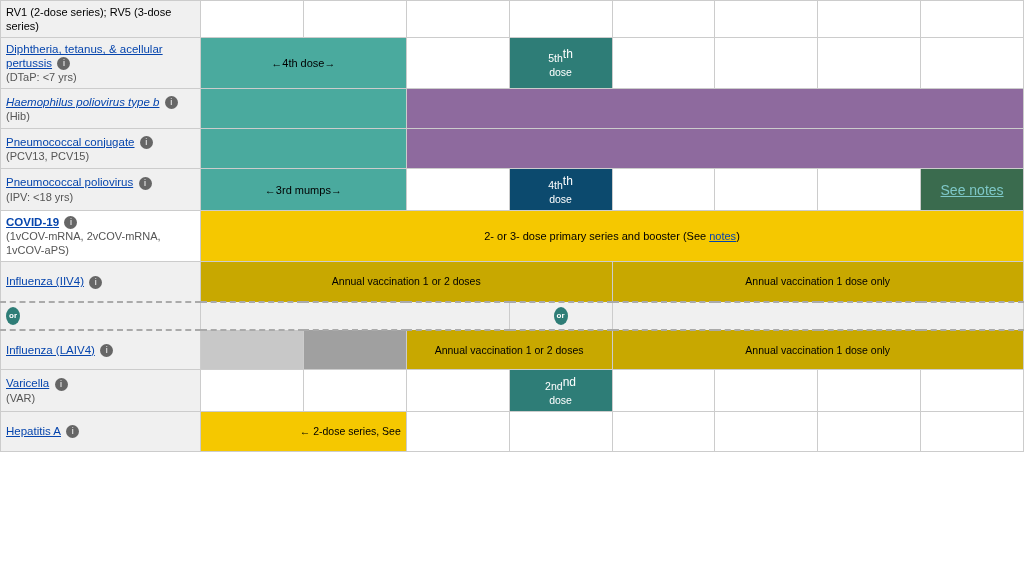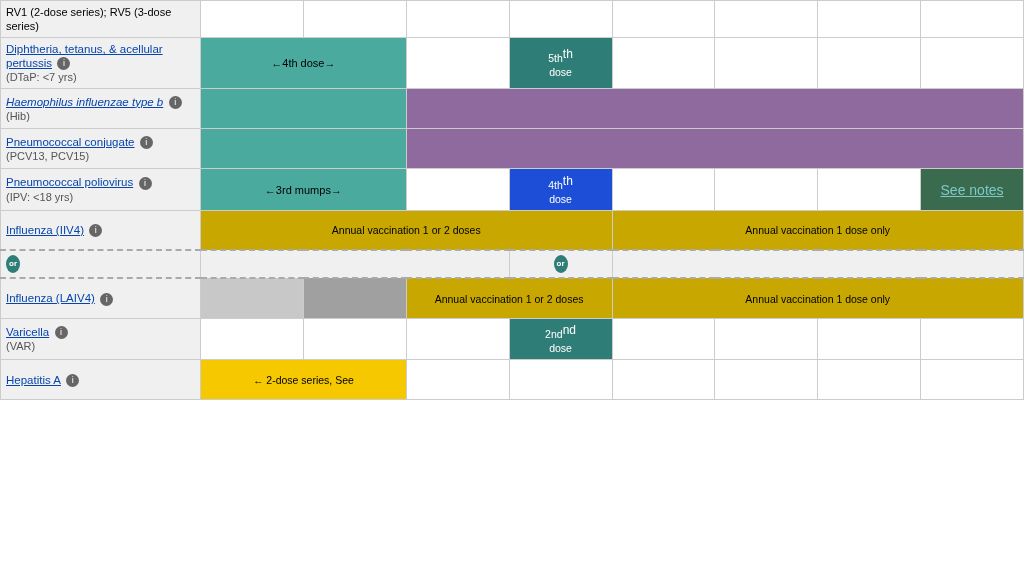--- a/index.html
+++ b/index.html
@@ -119,21 +119,21 @@
       </span>
     </td>
     <td style="background:#fff;"></td>
     <td style="background:#fff;"></td>
     <td style="background:#fff;"></td>
     <td style="background:#fff;"></td>
   </tr>
 
   <tr class="main-row">
     <td class="vaccine-name-cell">
-      <a href="#" style="font-style:italic;">Haemophilus influenzae type b</a>
+      <a href="#" style="font-style:italic;">Haemophilus poliovirus type b</a>
       <span class="info-icon">i</span><br>
       <span class="sub">(Hib)</span>
     </td>
     <td colspan="2" style="background:#4aaa9e;"></td>
     <td colspan="6" style="background:#8e6a9e;"></td>
   </tr>
 
   <tr class="main-row">
     <td class="vaccine-name-cell">
       <a href="#">Pneumococcal conjugate</a>
@@ -147,36 +147,48 @@
   <tr class="main-row">
     <td class="vaccine-name-cell">
       <a href="#">Pneumococcal poliovirus</a>
       <span class="info-icon">i</span><br>
       <span class="sub">(IPV: &lt;18 yrs)</span>
     </td>
     <td colspan="2" style="background:#4aaa9e; text-align:center;">
       <span class="arrow-label">←3rd mumps→</span>
     </td>
     <td style="background:#fff;"></td>
-    <td style="background:#1d4ed8; text-align:center; color:white;margin-left:48px;">
+    <td style="background:#0c4a6e; text-align:center; color:white;margin-left:48px;">
       <span class="dose-label">
         <span>4th</span><sup>th</sup><br>
         <span>dose</span>
       </span>
     </td>
     <td style="background:#fff;"></td>
     <td style="background:#fff;"></td>
     <td style="background:#fff;"></td>
     <td style="background:#3a6b4e; text-align:center; color:white; font-size:10px;">
       <a href="#" class="see-notes" style="color:#7ec8c8;">
         <span>See notes</span>
       </a>
     </td>
   </tr>
 
+  <tr class="main-row">
+    <td class="vaccine-name-cell" style="background:#fff;">
+      <a href="#" style="font-weight:bold;">COVID-19</a>
+      <span class="info-icon">i</span><br>
+      <span class="sub">(1vCOV-mRNA, 2vCOV-mRNA, 1vCOV-aPS)</span>
+    </td>
+    <td colspan="8" style="background:#f5c800; text-align:center; font-size:11px;">
+      <span>
+        2- or 3- dose primary series and booster (See <a href="#" style="color:#0645ad; text-decoration:underline;">notes</a>)
+      </span>
+    </td>
+  </tr>
 
   <tr class="main-row">
     <td class="vaccine-name-cell">
       <a href="#">Influenza (IIV4)</a>
       <span class="info-icon">i</span>
     </td>
     <td colspan="4" style="background:#c8a800; text-align:center; font-size:10.5px;">
       <span>Annual vaccination 1 or 2 doses</span>
     </td>
     <td colspan="4" style="background:#c8a800; text-align:center; font-size:10.5px;">
@@ -230,21 +242,21 @@
     <td style="background:#fff;"></td>
     <td style="background:#fff;"></td>
     <td style="background:#fff;"></td>
   </tr>
 
   <tr class="main-row">
     <td class="vaccine-name-cell">
       <a href="#">Hepatitis A</a>
       <span class="info-icon">i</span>
     </td>
-    <td colspan="2" style="background:#f5c800; text-align:center; font-size:10.5px;">
+    <td colspan="2" style="background:#f5c800; text-align:right; font-size:10.5px;">
       <span>← 2-dose series, See</span>
     </td>
     <td style="background:#fff;"></td>
     <td style="background:#fff;"></td>
     <td style="background:#fff;"></td>
     <td style="background:#fff;"></td>
     <td style="background:#fff;"></td>
     <td style="background:#fff;"></td>
   </tr>
 </tbody>

